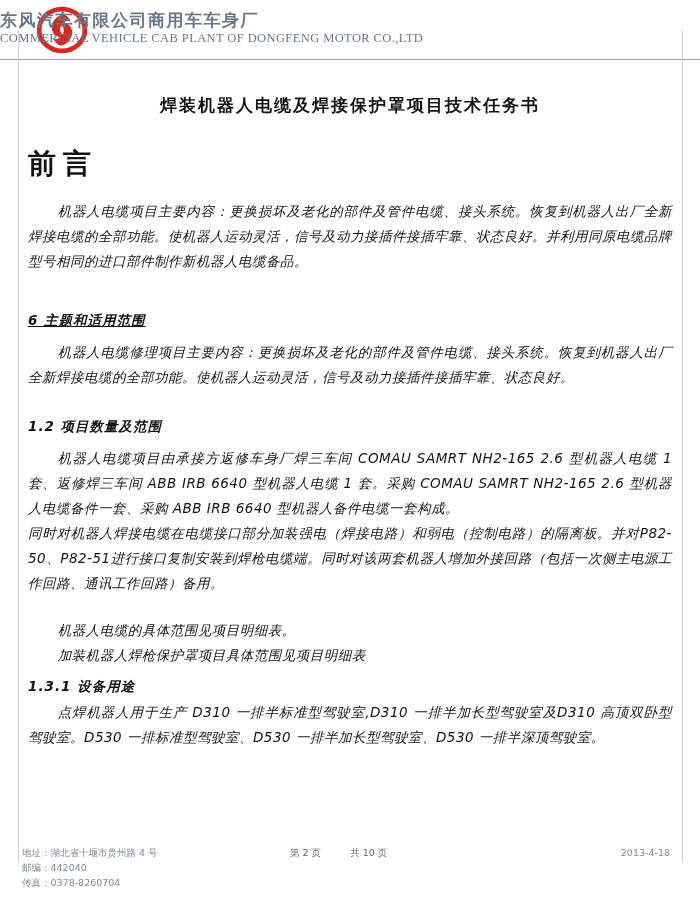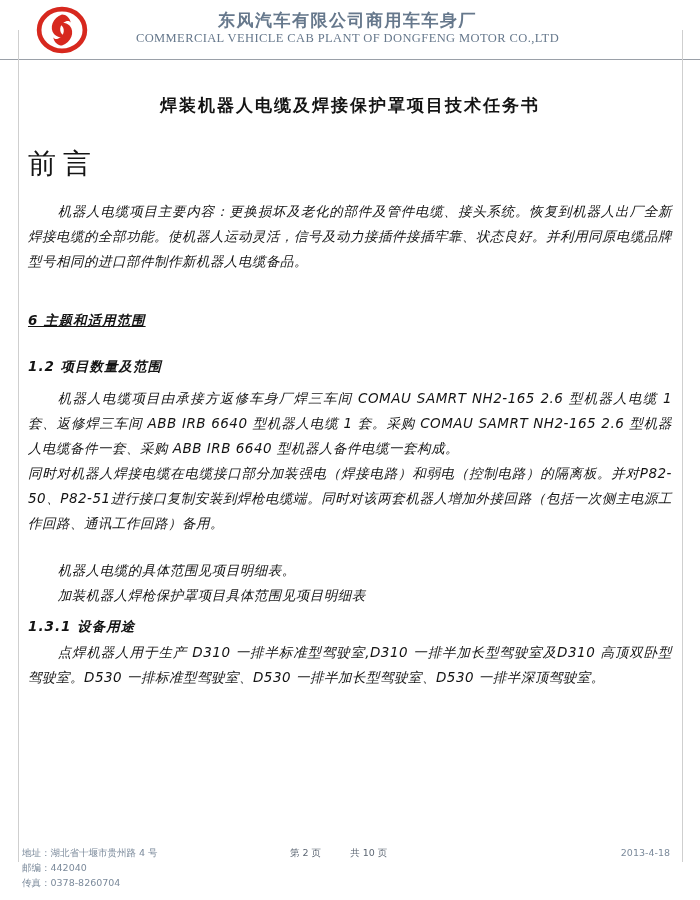--- a/index.html
+++ b/index.html
@@ -24,21 +24,20 @@
     position: absolute;
     left: 36px;
     top: 6px;
     width: 52px;
     height: 48px;
   }
   .company-block {
     position: absolute;
     left: 0; right: 5px;
     top: 10px;
-    text-align: center;
     color: #66788c;
   }
   .company-cn {
     font-size: 17px;
     font-weight: bold;
     letter-spacing: 1.5px;
     line-height: 20px;
   }
   .company-en {
     font-family: "Liberation Serif", "DejaVu Serif", serif;
@@ -61,21 +60,21 @@
   .doc-title {
     margin-top: 34px;
     text-align: center;
     font-size: 17px;
     font-weight: bold;
     letter-spacing: 2px;
   }
   .h-foreword {
     margin-top: 28px;
     font-size: 28px;
-    font-weight: normal;
+    font-weight: bold;
     letter-spacing: 7px;
   }
   .para {
     font-size: 13.5px;
     line-height: 25px;
     font-style: italic;
     letter-spacing: 0.5px;
     text-align: justify;
   }
   .indent { text-indent: 2.2em; }
@@ -147,20 +146,21 @@
   <div class="frame-right"></div>
 
   <div class="content">
     <div class="doc-title">焊装机器人电缆及焊接保护罩项目技术任务书</div>
 
     <div class="h-foreword">前言</div>
     <p class="para indent mt-foreword-para">机器人电缆项目主要内容：更换损坏及老化的部件及管件电缆、接头系统。恢复到机器人出厂全新焊接电缆的全部功能。使机器人运动灵活，信号及动力接插件接插牢靠、状态良好。并利用同原电缆品牌型号相同的进口部件制作新机器人电缆备品。</p>
 
     <div class="sec-h underlined mt-s1">6 主题和适用范围</div>
 
+    <p class="para indent mt-s11p">机器人电缆修理项目主要内容：更换损坏及老化的部件及管件电缆、接头系统。恢复到机器人出厂全新焊接电缆的全部功能。使机器人运动灵活，信号及动力接插件接插牢靠、状态良好。</p>
 
     <div class="sec-h mt-s12">1.2 项目数量及范围</div>
     <p class="para indent mt-s12p">机器人电缆项目由承接方返修车身厂焊三车间 COMAU SAMRT NH2-165 2.6 型机器人电缆 1 套、返修焊三车间 ABB IRB 6640 型机器人电缆 1 套。采购 COMAU SAMRT NH2-165 2.6 型机器人电缆备件一套、采购 ABB IRB 6640 型机器人备件电缆一套构成。</p>
     <p class="para">同时对机器人焊接电缆在电缆接口部分加装强电（焊接电路）和弱电（控制电路）的隔离板。并对P82-50、P82-51进行接口复制安装到焊枪电缆端。同时对该两套机器人增加外接回路（包括一次侧主电源工作回路、通讯工作回路）备用。</p>
 
     <p class="para indent mt-notes">机器人电缆的具体范围见项目明细表。</p>
     <p class="para indent">加装机器人焊枪保护罩项目具体范围见项目明细表</p>
 
     <div class="sec-h mt-s131">1.3.1 设备用途</div>
     <p class="para indent mt-s131p">点焊机器人用于生产 D310 一排半标准型驾驶室,D310 一排半加长型驾驶室及D310 高顶双卧型驾驶室。D530 一排标准型驾驶室、D530 一排半加长型驾驶室、D530 一排半深顶驾驶室。</p>

